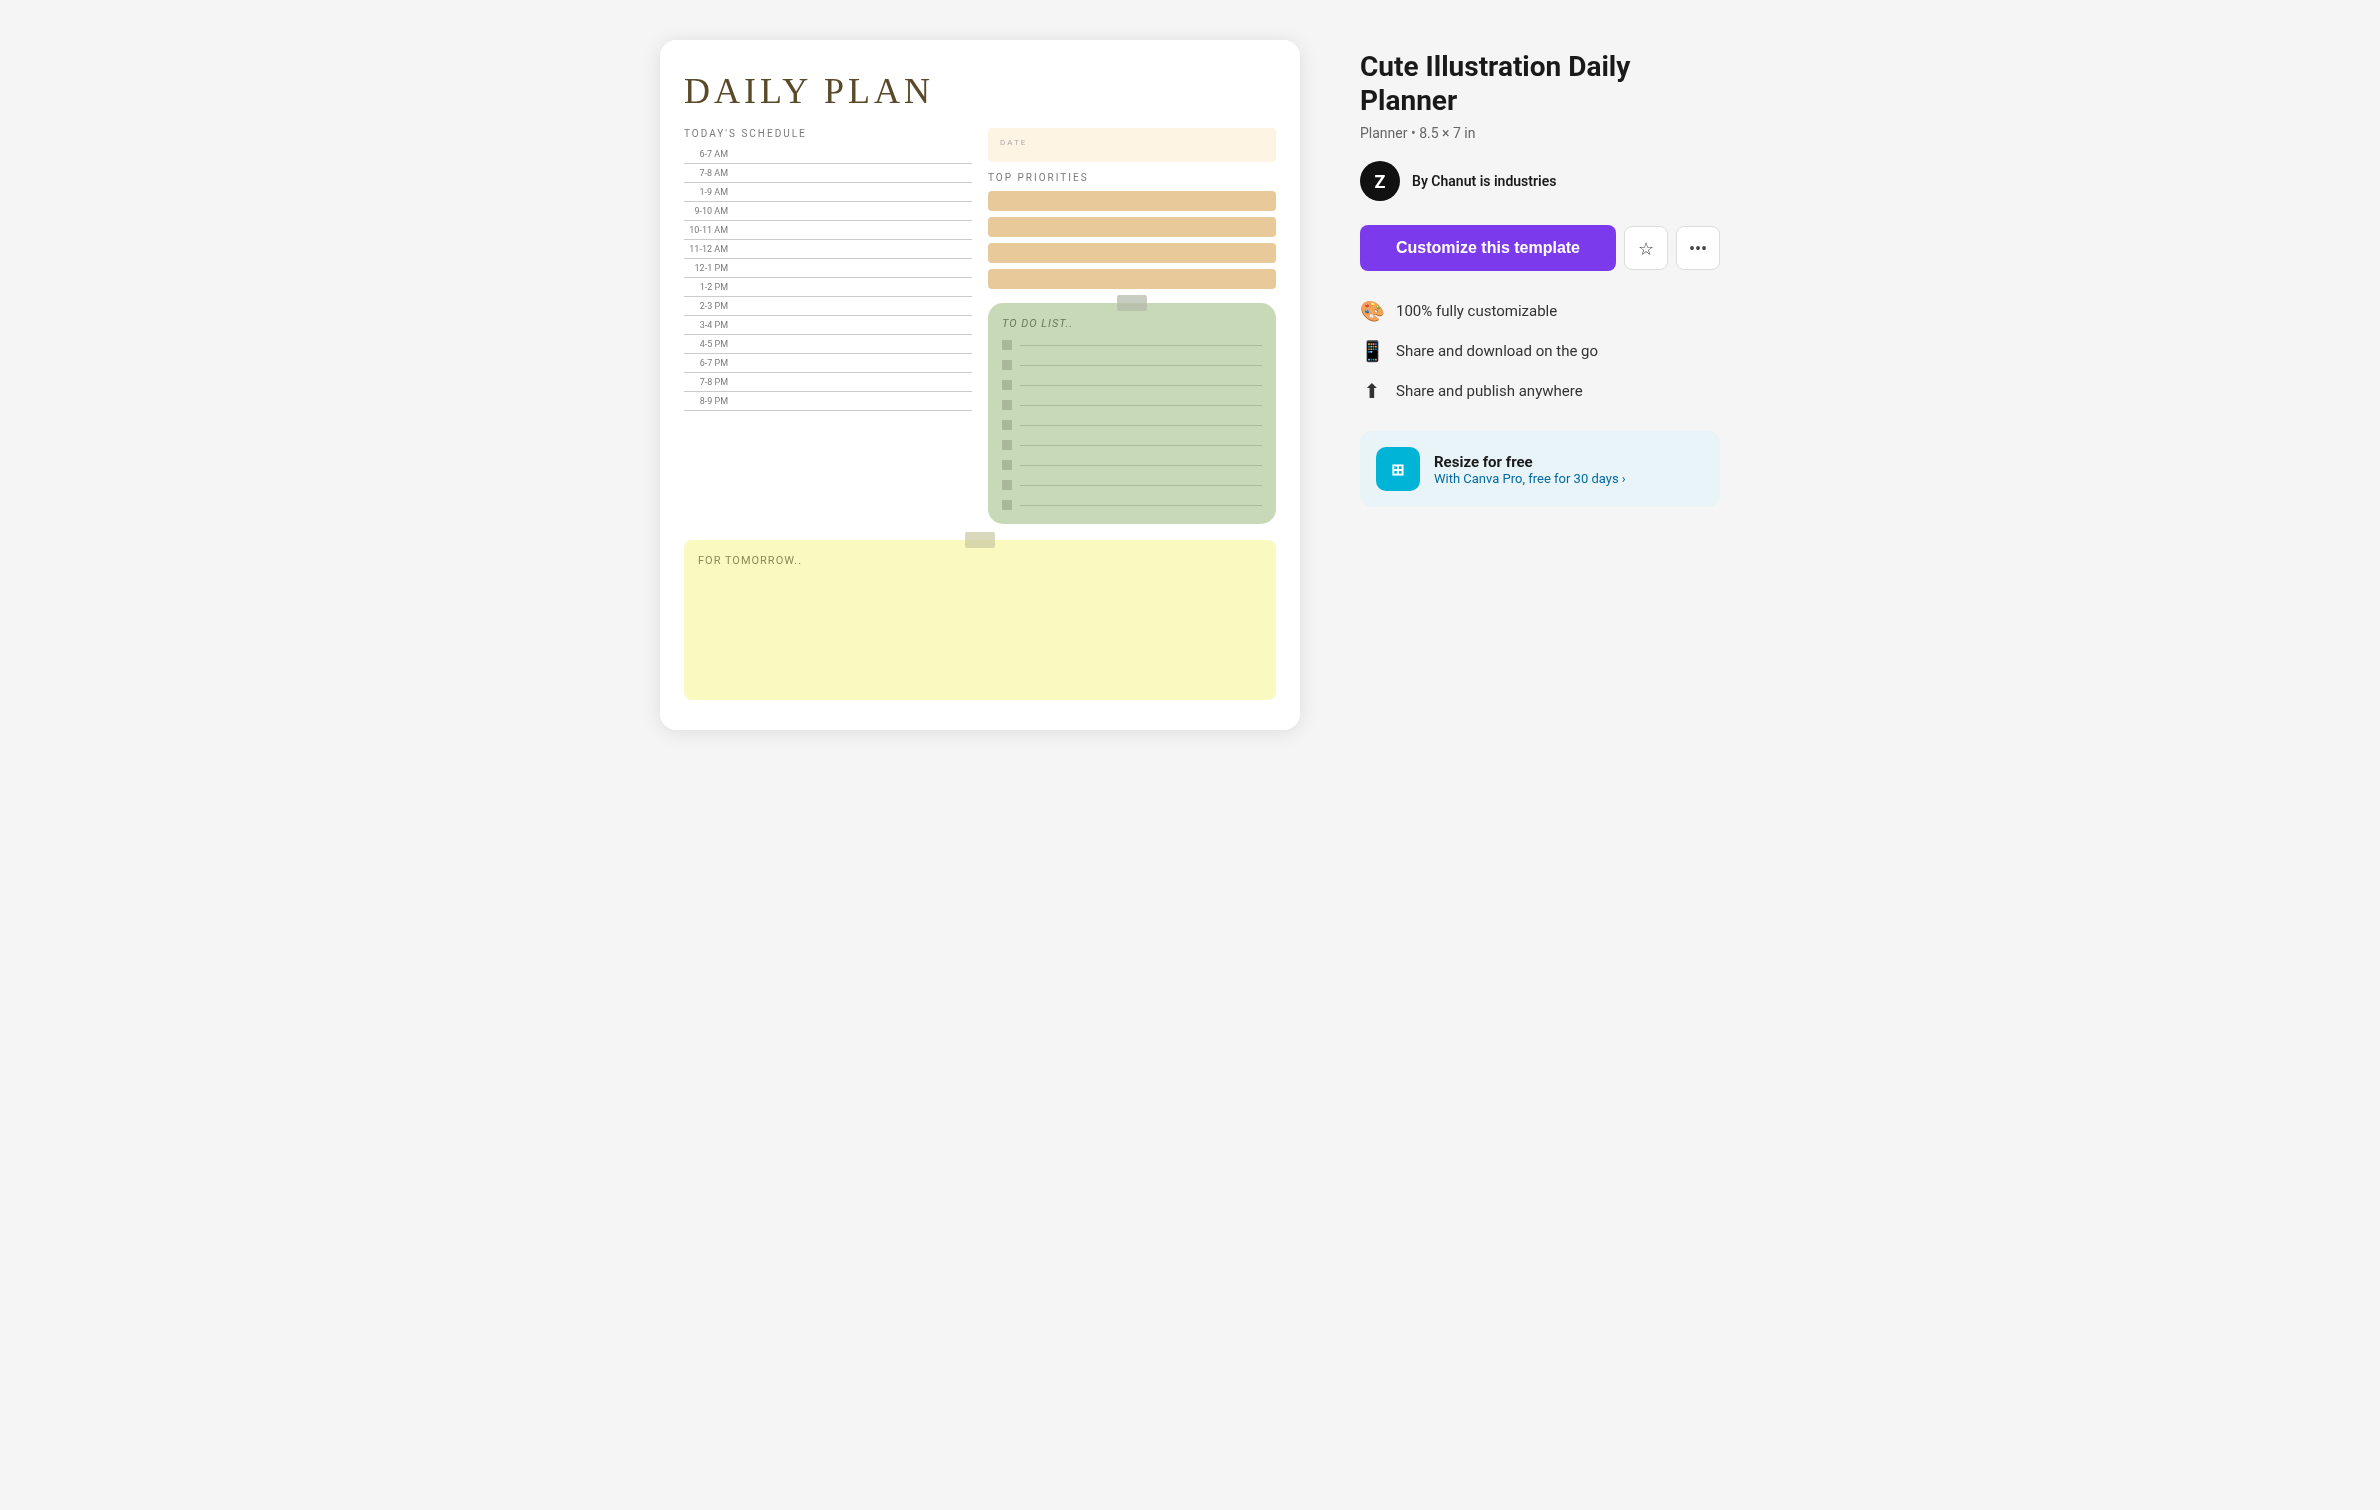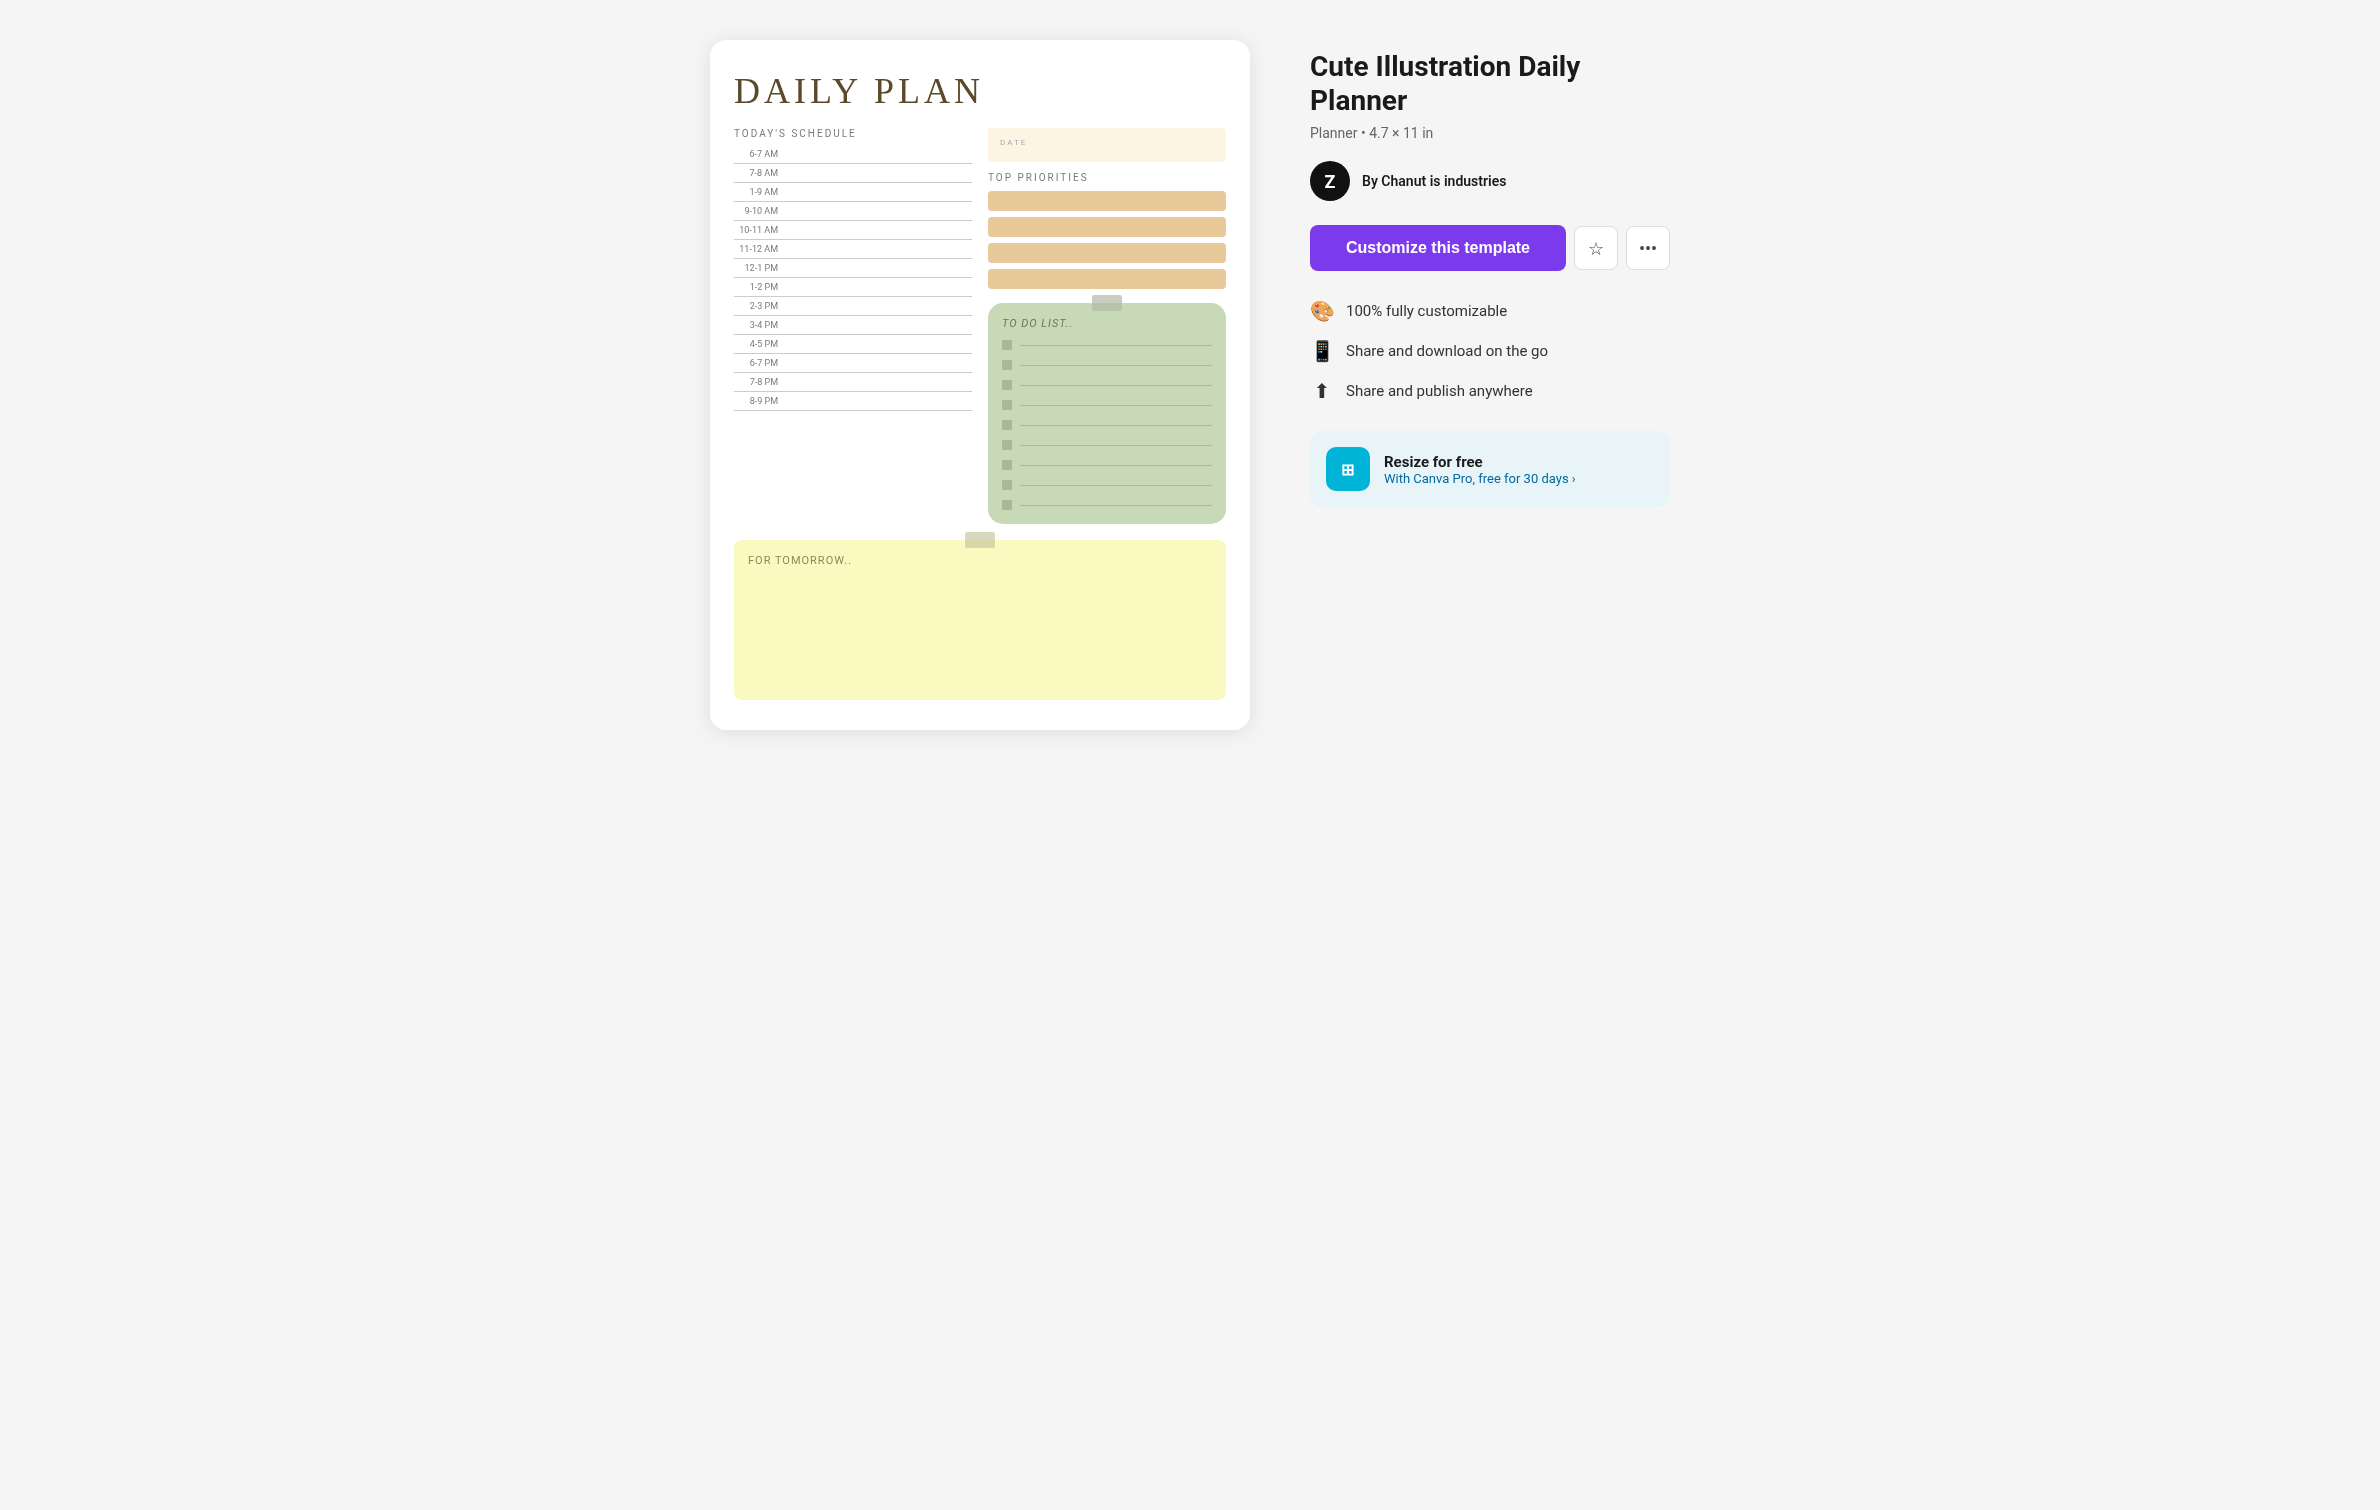--- a/index.html
+++ b/index.html
@@ -13,21 +13,21 @@
       padding: 40px 20px;
       gap: 60px;
     }
 
     
     .preview-container {
       background: #fff;
       border-radius: 16px;
       box-shadow: 0 2px 20px rgba(0,0,0,0.1);
       padding: 30px 24px;
-      width: 540px;
+      width: 640px;
       flex-shrink: 0;
     }
 
     .planner {
       display: flex;
       flex-direction: column;
       gap: 12px;
     }
 
     .planner-title {
@@ -503,21 +503,21 @@
       <div class="tomorrow-section">
         <div class="tomorrow-tape"></div>
         <div class="tomorrow-title">FOR TOMORROW..</div>
       </div>
     </div>
   </div>
 </div>
 
 <div class="info-panel">
   <div class="template-title">Cute Illustration Daily Planner</div>
-  <div class="template-subtitle">Planner • 4.7 × 11 in</div>
+  <div class="template-subtitle">Planner • 8.5 × 7 in</div>
 
   <div class="author-row">
     <div class="author-avatar">
       <span>Z</span>
     </div>
     <div class="author-name">
       <span>By </span><span>Chanut is industries</span>
     </div>
   </div>
 

